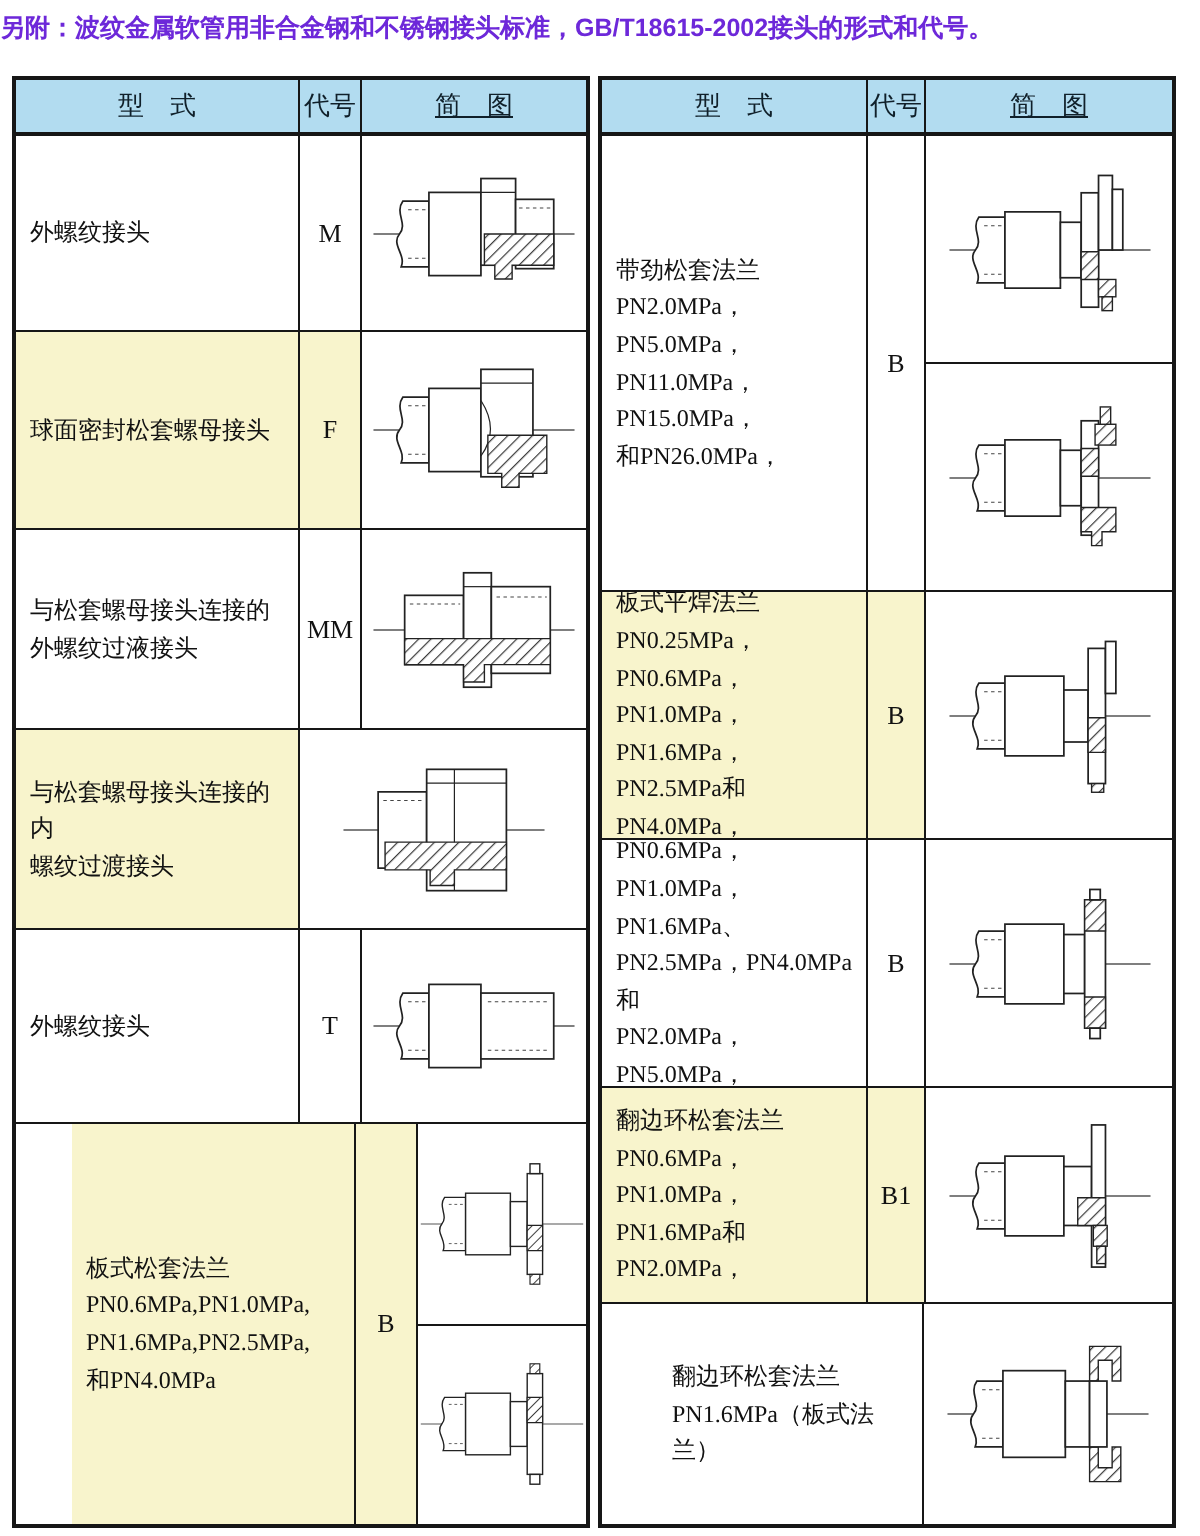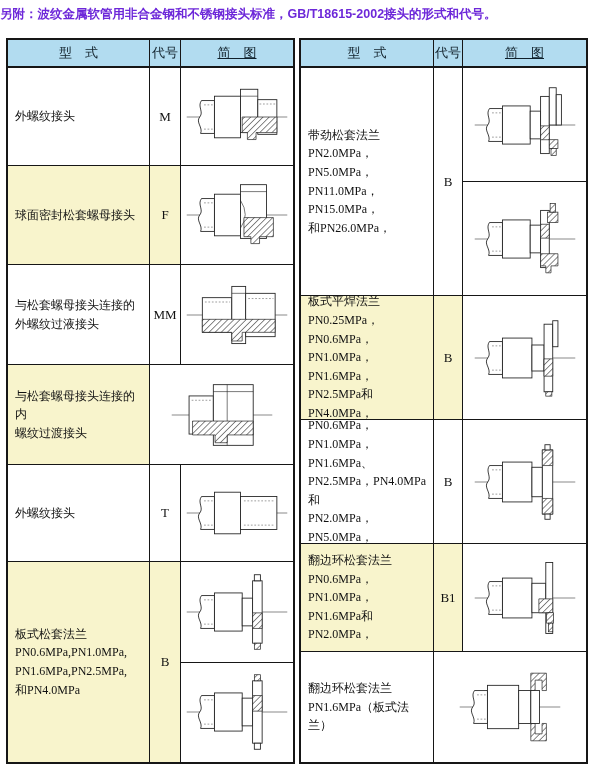--- a/index.html
+++ b/index.html
@@ -5,21 +5,21 @@
   html,body{margin:0;padding:0;background:#fff;}
   .page{position:relative;width:600px;height:768px;background:#fff;overflow:hidden;
         font-family:"Liberation Sans",sans-serif;color:#111;}
   .caption{position:absolute;left:0;top:6px;width:590px;font-size:12.5px;font-weight:bold;
            color:#6d28d9;white-space:nowrap;}
   .tables{position:absolute;left:6px;top:38px;bottom:4px;display:flex;}
   .half{border:2px solid #161616;background:#fff;display:flex;flex-direction:column;box-sizing:border-box;}
   .half.left{width:289px;margin-right:4px;}
   .half.right{width:289px;}
   .hrow{display:flex;border-bottom:1px solid #161616;box-sizing:border-box;min-height:0;}
-  .hrow.last{border-bottom:none;flex:1;}
+  .hrow.last{border-bottom:none;flex:1;margin-left:28px;}
   .hrow.header{border-bottom:2px solid #161616;}
   .cell{border-right:1px solid #161616;box-sizing:border-box;display:flex;
         align-items:center;justify-content:center;min-width:0;min-height:0;}
   .cell.end{border-right:none;text-decoration:underline;}
   .left  .c-type{width:142px;}
   .left  .c-code{width:31px;}
   .left  .c-diag{flex:1;}
   .right .c-type{width:133px;}
   .right .c-code{width:29px;}
   .right .c-diag{flex:1;}

